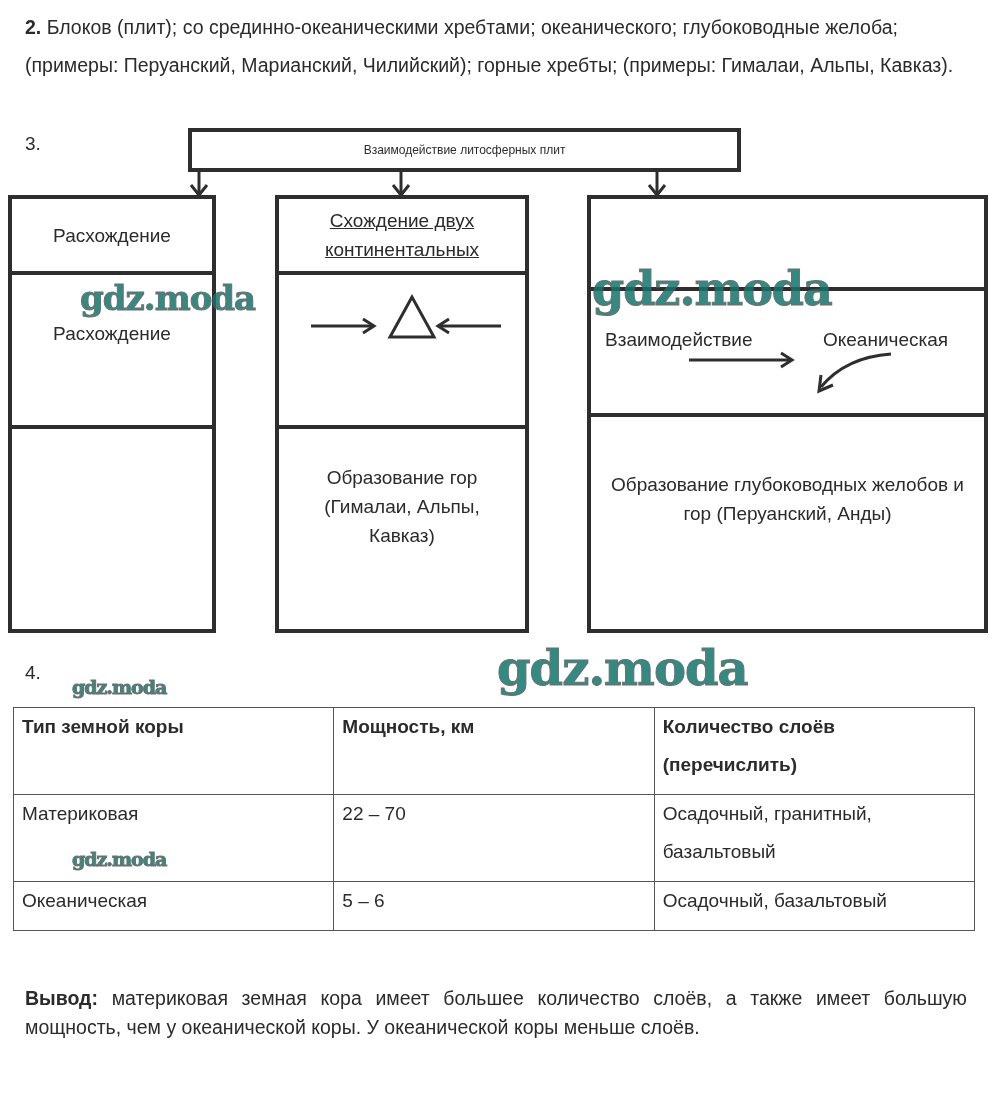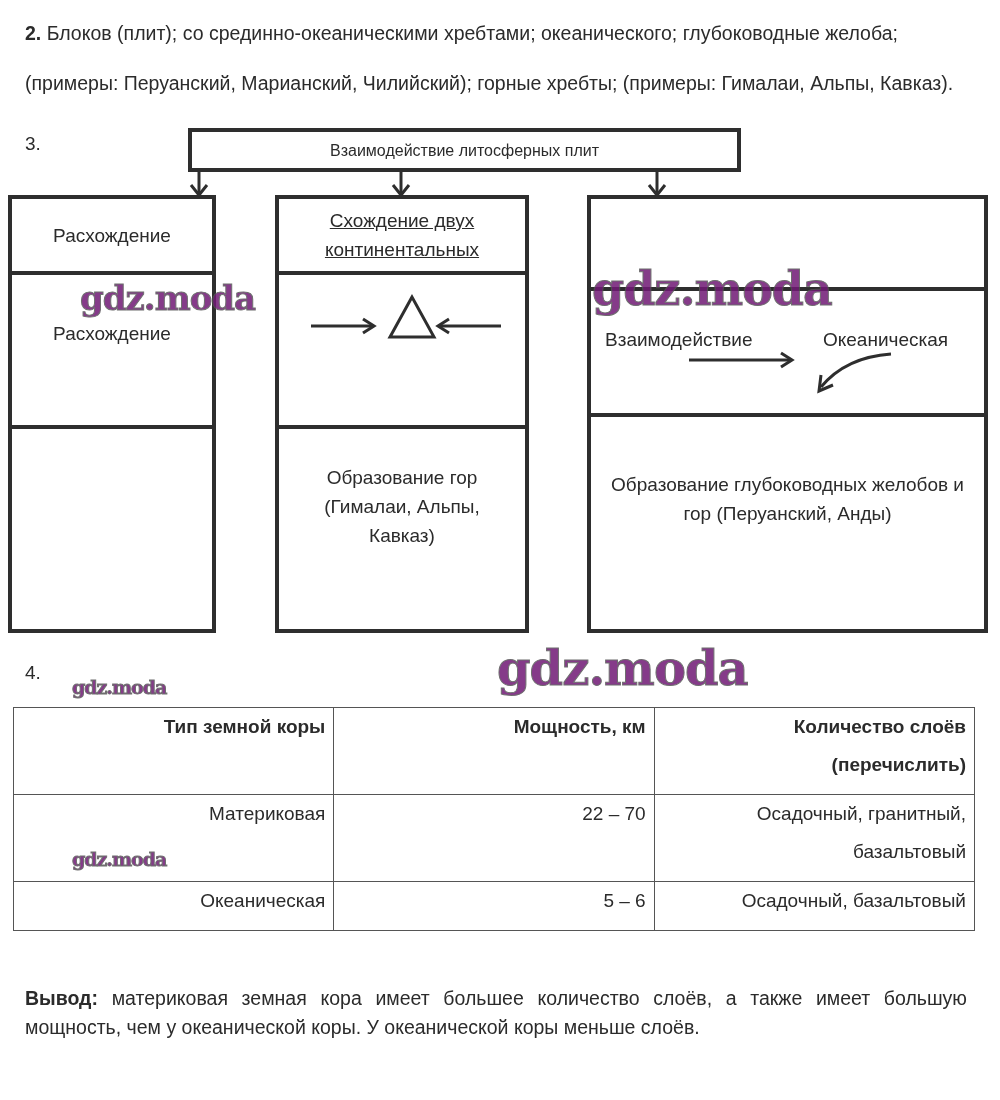--- a/index.html
+++ b/index.html
@@ -1,50 +1,50 @@
 <!DOCTYPE html>
 <html><head>
 <meta charset="utf-8">
 <style>
   html, body { margin: 0; padding: 0; background: #ffffff; }
   body {
     width: 1000px; height: 1100px; position: relative; overflow: hidden;
     font-family: "Liberation Sans", sans-serif; color: #2b2b2b;
   }
   .abs { position: absolute; }
-  .p2 { left: 25px; top: 8px; width: 940px; font-size: 19.5px; line-height: 50px; }
+  .p2 { left: 25px; top: 8px; width: 940px; font-size: 19.5px; line-height: 38px; }
   .p2 b { font-weight: bold; }
   .num { font-size: 19px; }
   .box {
     position: absolute; border: 4px solid #2e2e2e; background: #fff; box-sizing: border-box;
   }
   .cell { position: absolute; box-sizing: border-box; display: flex; align-items: center; justify-content: center; text-align: center; font-size: 19px; line-height: 29px; }
   .hline { position: absolute; height: 4px; background: #2e2e2e; }
   .wm {
     position: absolute; font-family: "DejaVu Serif", serif; font-weight: bold;
-    color: #701a75; -webkit-text-stroke: 1px #555; letter-spacing: -1px; opacity: 0.85;
+    color: #0f766e; -webkit-text-stroke: 1px #555; letter-spacing: -1px; opacity: 0.85;
   }
   table.crust { position: absolute; left: 13px; top: 707px; width: 962px; border-collapse: collapse; font-size: 19px; }
-  table.crust td, table.crust th { border: 1px solid #555; vertical-align: top; text-align: right; line-height: 38px; padding: 0 8px; }
+  table.crust td, table.crust th { border: 1px solid #555; vertical-align: top; text-align: left; line-height: 38px; padding: 0 8px; }
   table.crust th { font-weight: bold; }
   .concl { left: 25px; top: 984px; width: 942px; font-size: 19.5px; line-height: 29px; text-align: justify; }
   .concl b { font-weight: bold; }
 </style>
 </head>
 <body>
 
 <div class="abs p2">
   <b>2.</b>
   <span>Блоков (плит); со срединно-океаническими хребтами; океанического; глубоководные желоба; (примеры: Перуанский, Марианский, Чилийский); горные хребты; (примеры: Гималаи, Альпы, Кавказ).</span>
 </div>
 
 <div class="abs num" style="left:25px;top:133px;">3.</div>
 
 <div class="box" style="left:188px;top:128px;width:553px;height:44px;">
-  <div class="cell" style="left:0;top:0;width:100%;height:100%;font-size:16px;">Взаимодействие литосферных плит</div>
+  <div class="cell" style="left:0;top:0;width:100%;height:100%;font-size:12px;">Взаимодействие литосферных плит</div>
 </div>
 
 <svg class="abs" style="left:0;top:168px;" width="1000" height="32">
   <g stroke="#2e2e2e" stroke-width="3" fill="none">
     <line x1="199" y1="2" x2="199" y2="26"></line>
     <polyline points="191,17 199,27 207,17"></polyline>
     <line x1="401" y1="2" x2="401" y2="26"></line>
     <polyline points="393,17 401,27 409,17"></polyline>
     <line x1="657" y1="2" x2="657" y2="26"></line>
     <polyline points="649,17 657,27 665,17"></polyline>

